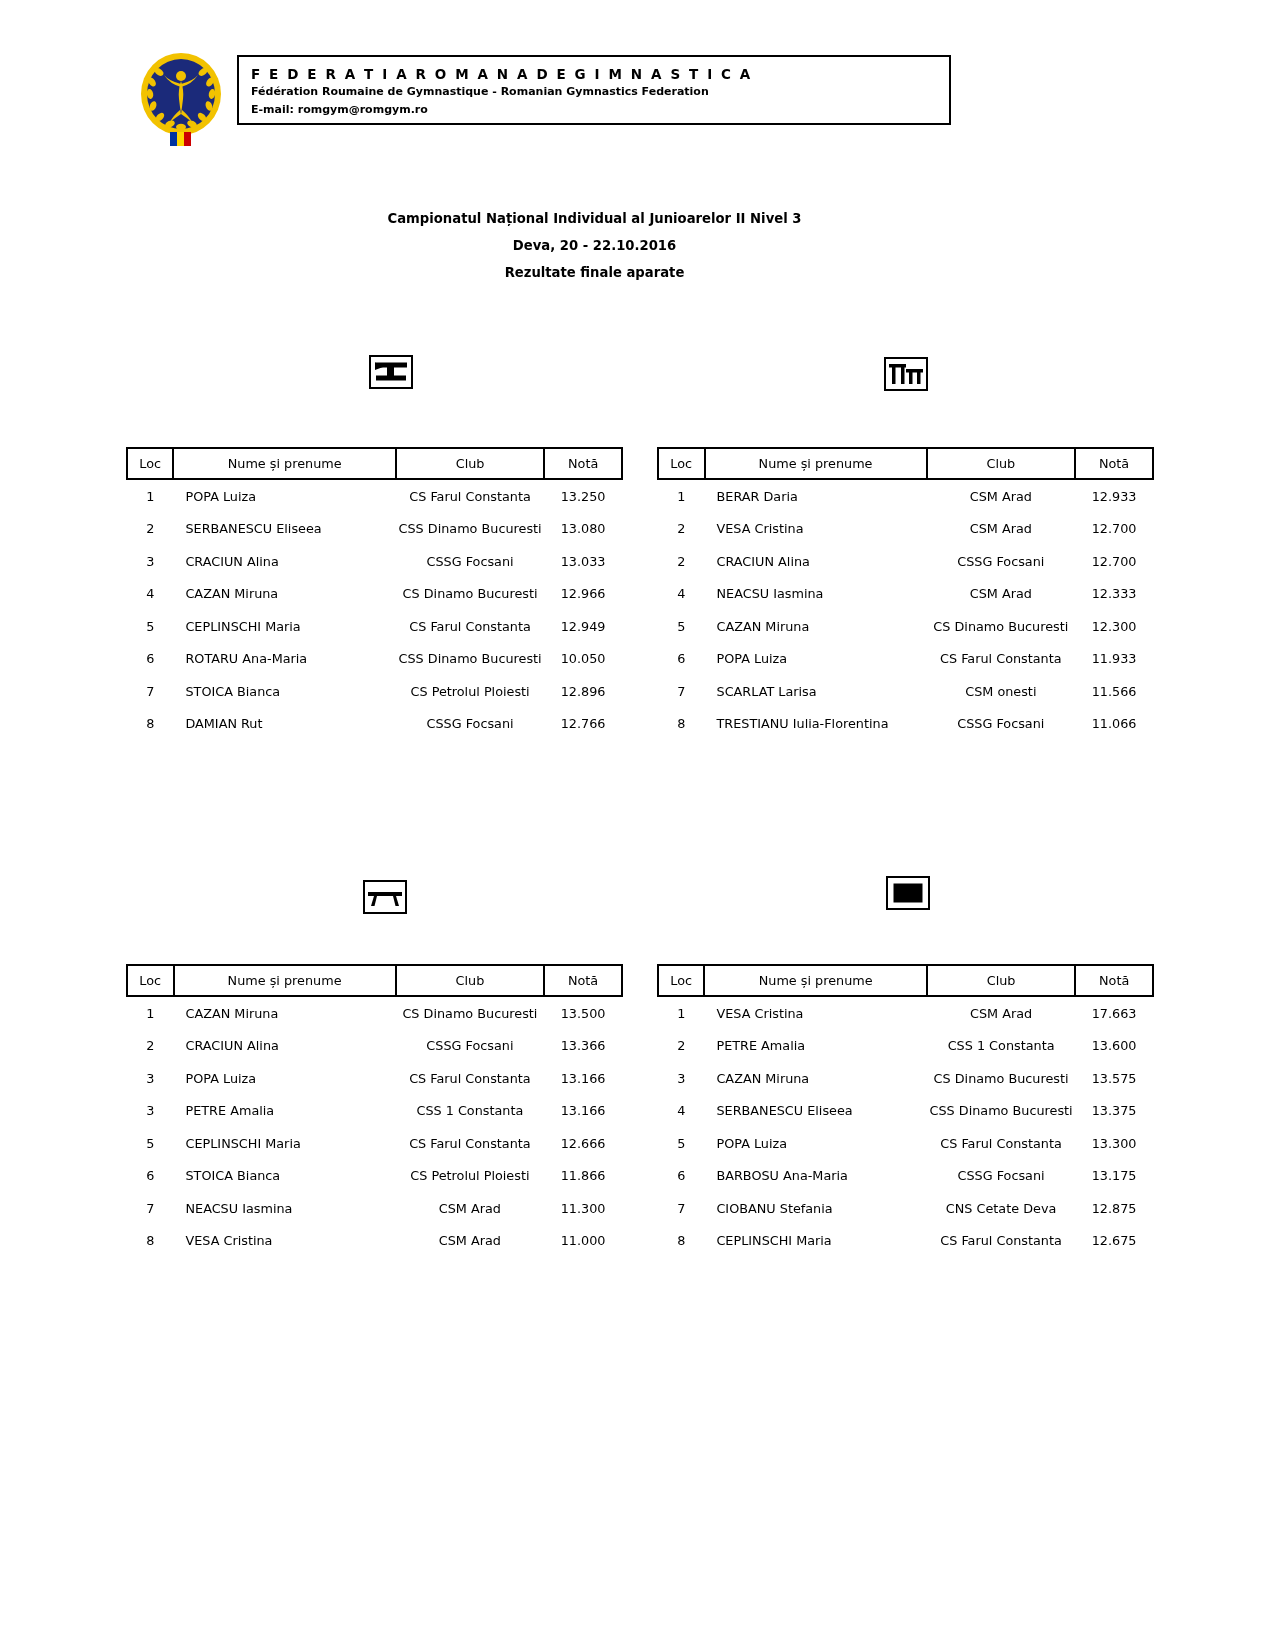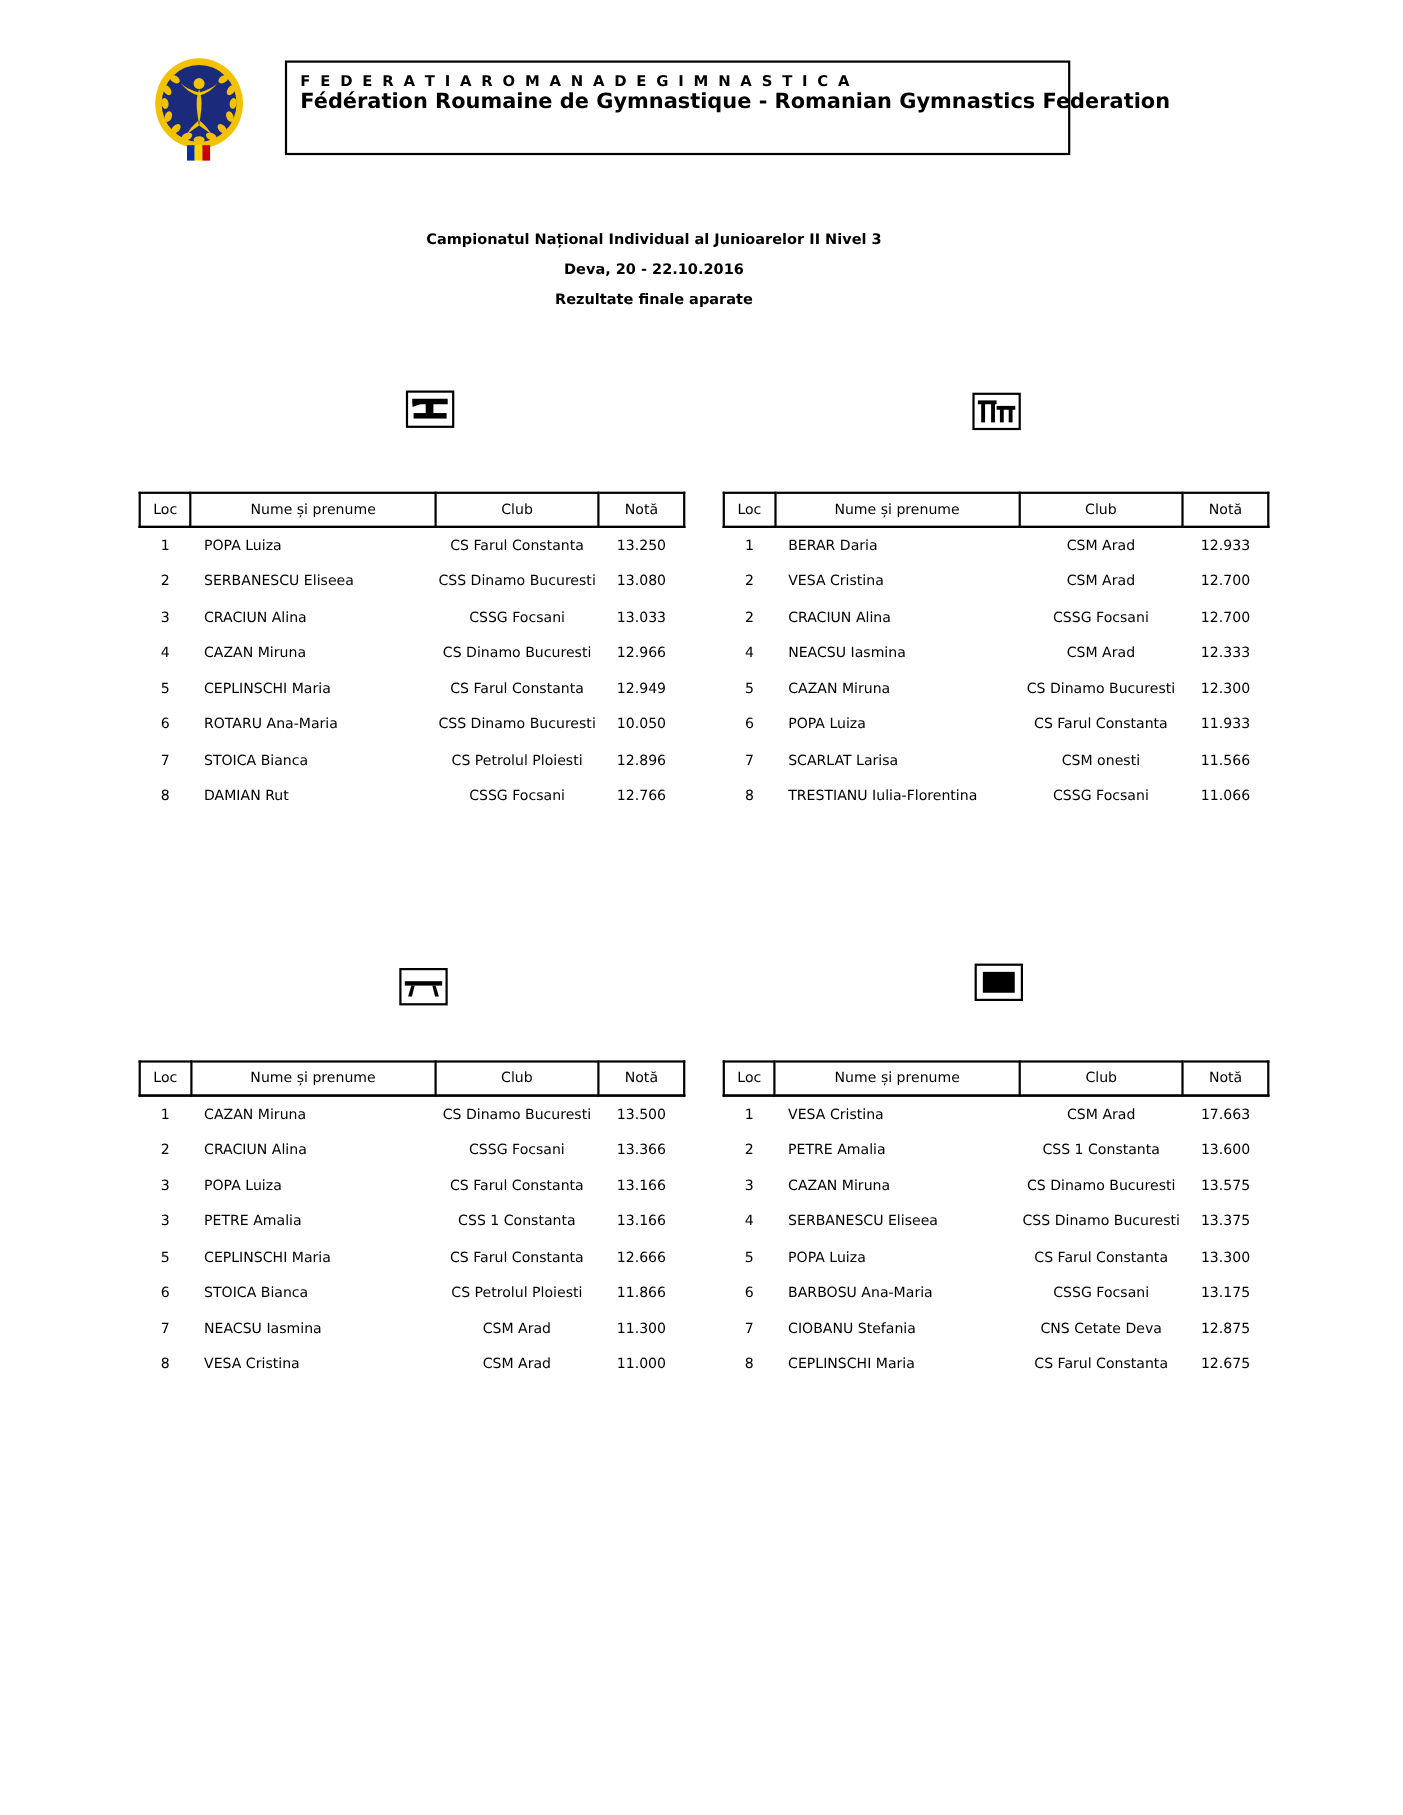--- a/index.html
+++ b/index.html
@@ -29,40 +29,40 @@
     position: absolute;
     left: 0px;
     top: 0px;
     width: 94px;
     height: 96px;
   }
   .crest svg { display: block; }
 
   .lh-box {
     position: absolute;
-    left: 125px;
+    left: 103px;
     top: 3px;
     width: 714px;
-    height: 86px;
+    height: 70px;
     border: 2px solid #000;
     box-sizing: border-box;
     padding: 9px 0 0 12px;
   }
   .lh-line1 {
     font-family: "DejaVu Sans", "Liberation Sans", sans-serif;
     font-weight: bold;
     font-size: 13.5px;
     letter-spacing: 2.1px;
     line-height: 17px;
     white-space: nowrap;
   }
   .lh-line {
     font-family: "DejaVu Sans", "Liberation Sans", sans-serif;
     font-weight: bold;
-    font-size: 19px;
+    font-size: 11px;
     line-height: 18px;
     white-space: nowrap;
   }
 
   
   .titleblock {
     position: absolute;
     left: 0;
     top: 205px;
     width: 1189px;
@@ -163,20 +163,21 @@
 
       <rect x="36" y="80" width="7" height="14" fill="#0033a0"></rect>
       <rect x="43" y="80" width="7" height="14" fill="#ffd700"></rect>
       <rect x="50" y="80" width="7" height="14" fill="#cc0000"></rect>
     </svg>
   </div>
 
   <div class="lh-box">
     <div class="lh-line1">F E D E R A T I A   R O M A N A   D E   G I M N A S T I C A</div>
     <div class="lh-line">Fédération Roumaine de Gymnastique - Romanian Gymnastics Federation</div>
+    <div class="lh-line">E-mail: romgym@romgym.ro</div>
   </div>
 </div>
 
 <div class="titleblock">
   <div>Campionatul Național Individual al Junioarelor II Nivel 3</div>
   <div>Deva, 20 - 22.10.2016</div>
   <div>Rezultate finale aparate</div>
 </div>
 
 <div class="appicon icon-vault">

